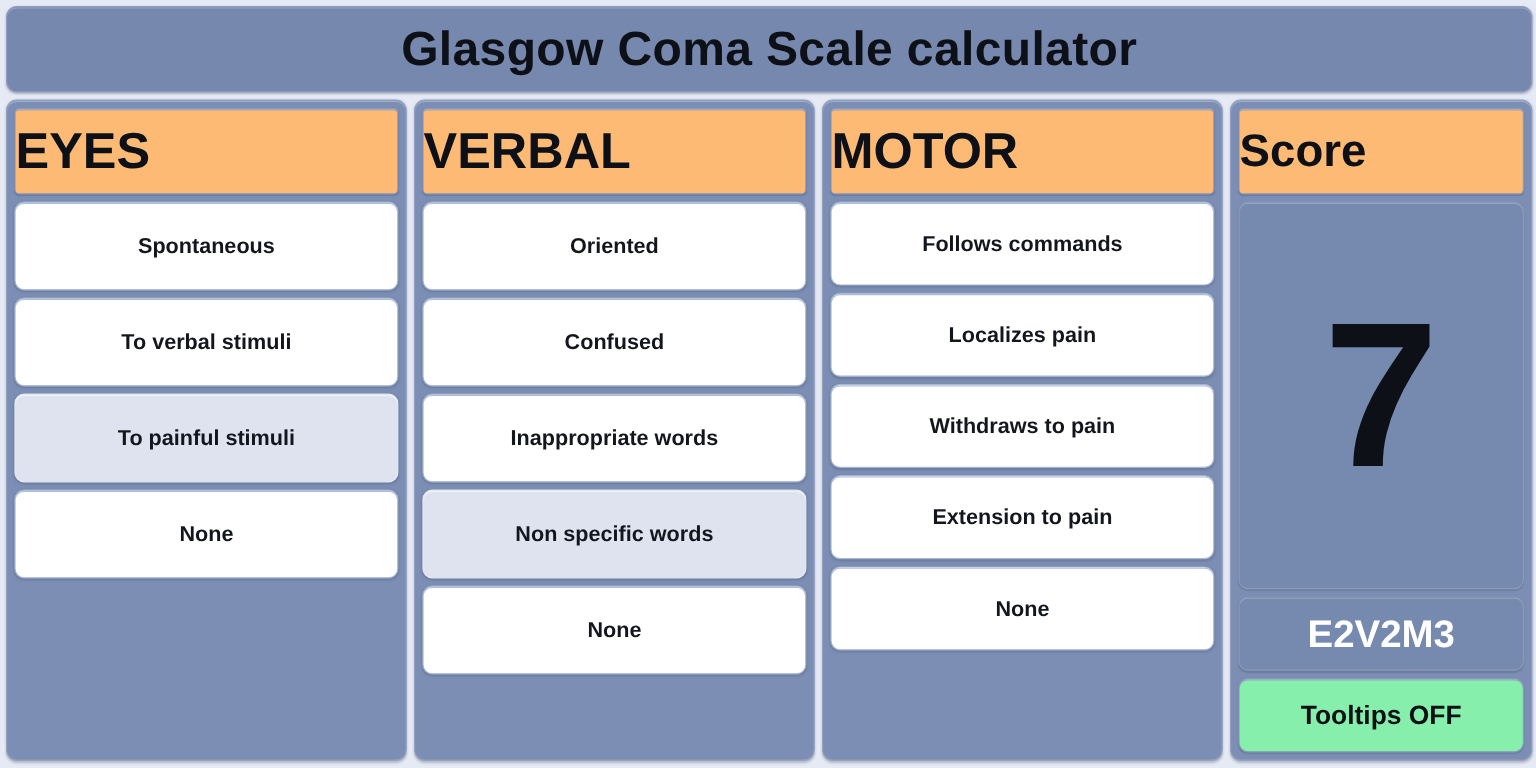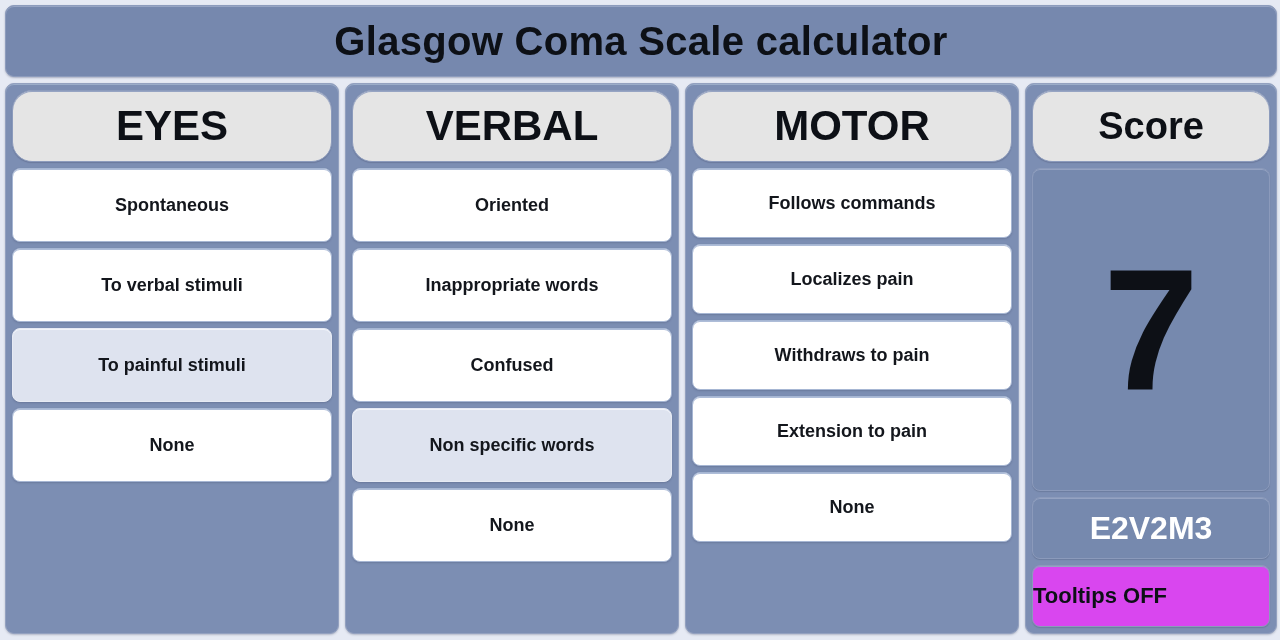--- a/index.html
+++ b/index.html
@@ -66,27 +66,27 @@
     flex-direction: column;
     gap: 6px;
   }
   .col-eyes   { flex: 0 0 334px; }
   .col-verbal { flex: 0 0 334px; }
   .col-motor  { flex: 0 0 334px; }
   .col-score  { flex: 1 1 auto; }
 
   .col-header {
     flex: 0 0 72px;
-    background: #e5e5e5;
-    border-radius: 20px;
+    background: #fdba74;
+    border-radius: 4px;
     border: 1px solid #8c9bbc;
     box-shadow: inset 0 1px 0 #96a4c3, 0 1px 1px rgba(60,70,100,0.28);
     display: flex;
     align-items: center;
-    justify-content: center;
+    justify-content: flex-start;
     box-sizing: border-box;
   }
   .col-header-text {
     font-size: 42px;
     font-weight: bold;
     color: #0d1016;
     line-height: 1;
   }
   .col-header.score-header { flex: 0 0 72px; }
   .col-header.score-header .col-header-text {
@@ -158,27 +158,27 @@
     box-sizing: border-box;
   }
   .score-breakdown-text {
     font-size: 32px;
     font-weight: bold;
     color: #ffffff;
     line-height: 1;
   }
   .tooltips-toggle {
     flex: 0 0 62px;
-    background: #d946ef;
+    background: #86efac;
     border-radius: 8px;
     border: 1px solid #8b9abb;
     box-shadow: inset 0 1px 0 #95a3c2, 0 1px 1px rgba(60,70,100,0.25);
     display: flex;
     align-items: center;
-    justify-content: flex-start;
+    justify-content: center;
     box-sizing: border-box;
     cursor: pointer;
   }
   .tooltips-toggle-text {
     font-size: 22px;
     font-weight: bold;
     color: #0d1016;
     line-height: 1;
   }
 </style>
@@ -213,24 +213,24 @@
     </div>
 
     <div class="column col-verbal">
       <div class="col-header">
         <span class="col-header-text">VERBAL</span>
       </div>
       <div class="option">
         <span class="option-label">Oriented</span>
       </div>
       <div class="option">
+        <span class="option-label">Confused</span>
+      </div>
+      <div class="option">
         <span class="option-label">Inappropriate words</span>
-      </div>
-      <div class="option">
-        <span class="option-label">Confused</span>
       </div>
       <div class="option selected">
         <span class="option-label">Non specific words</span>
       </div>
       <div class="option">
         <span class="option-label">None</span>
       </div>
       <div class="col-spacer"></div>
     </div>
 

